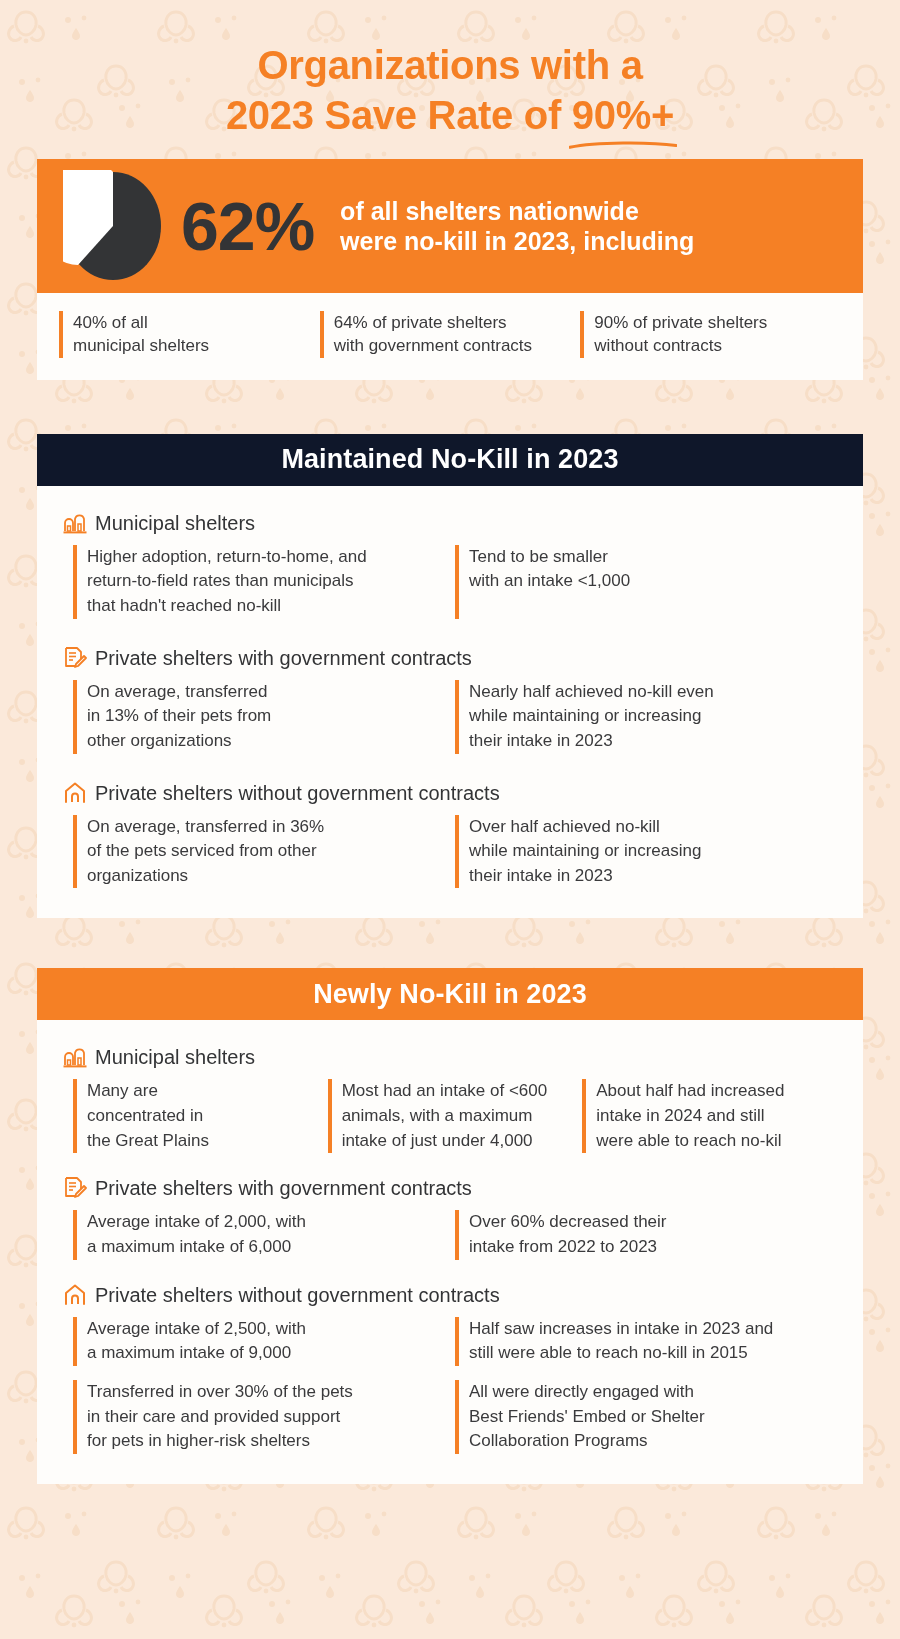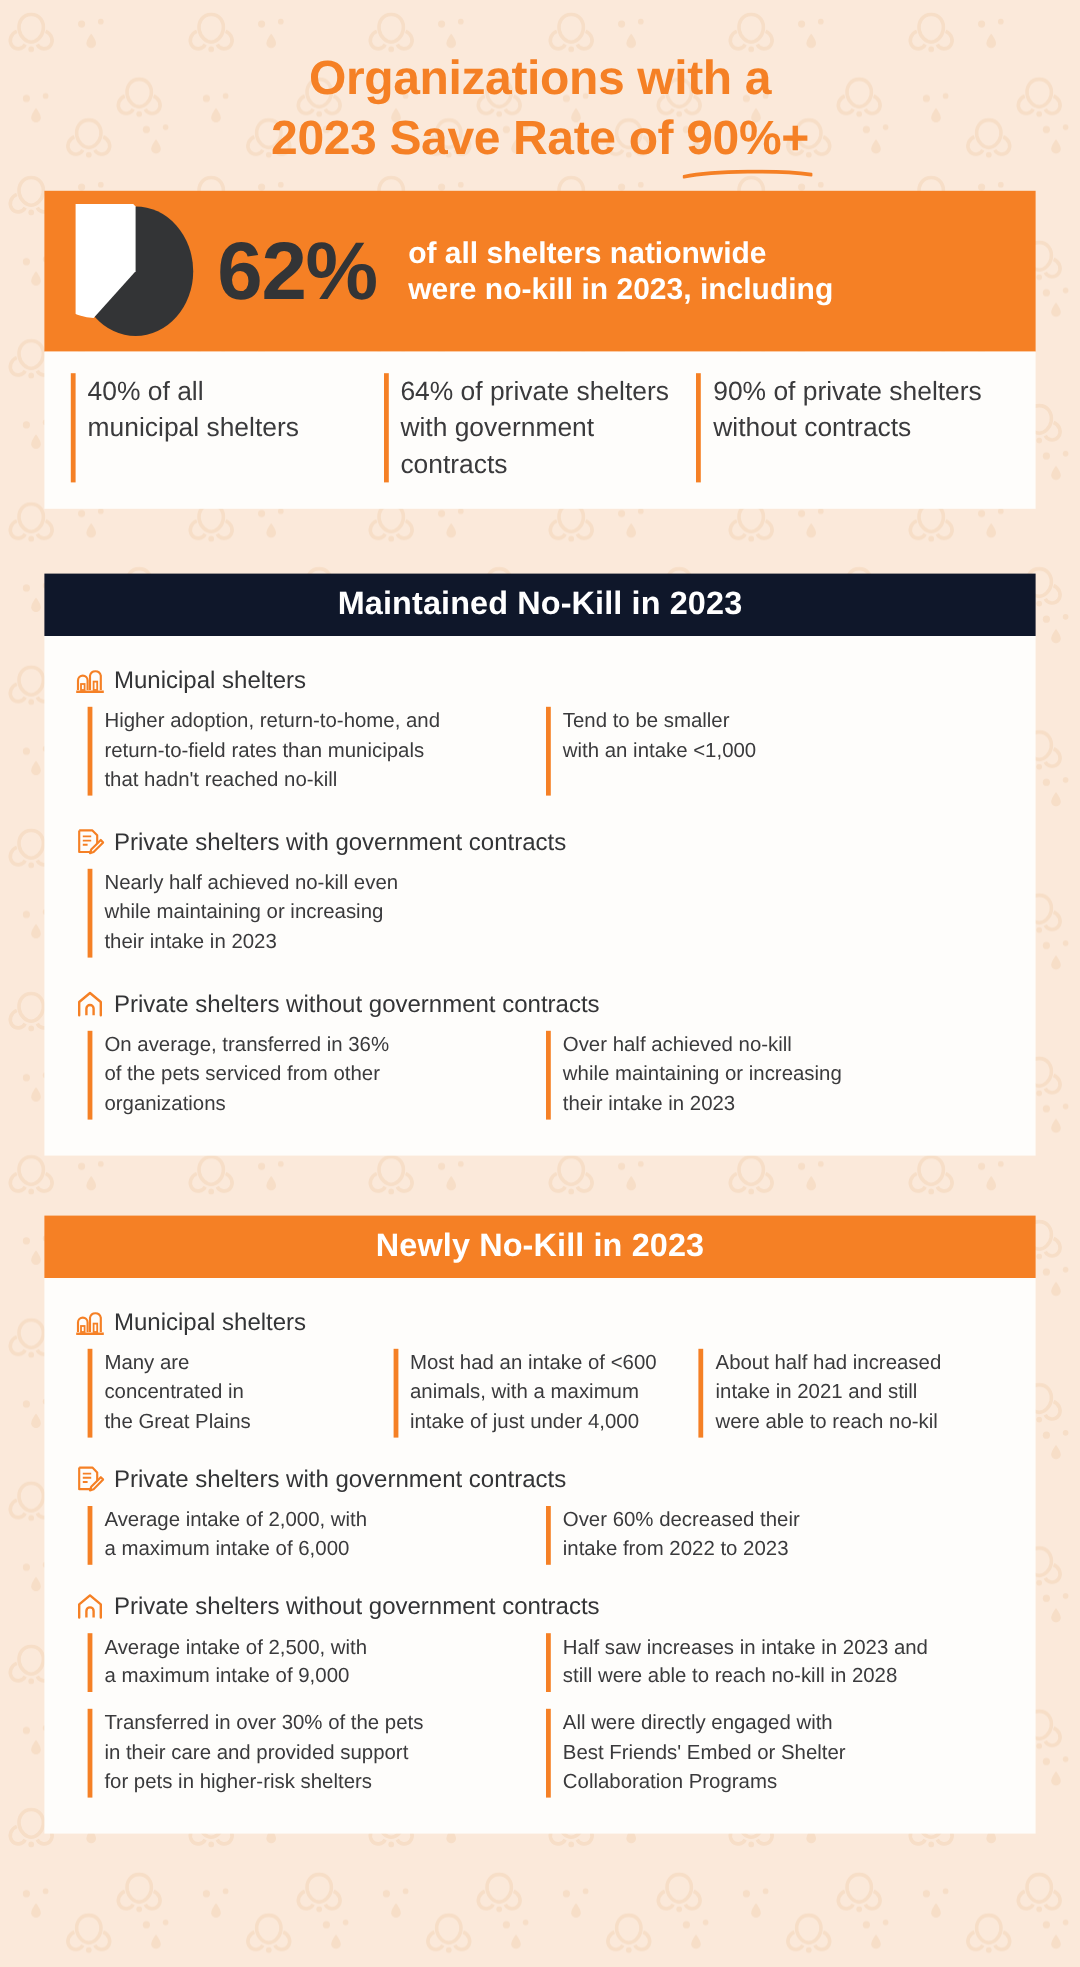--- a/index.html
+++ b/index.html
@@ -89,21 +89,21 @@
     display: flex;
     padding: 18px 22px 22px 22px;
     gap: 0;
   }
   .stat-cell {
     flex: 1 1 0;
     border-left: 4px solid #f58025;
     padding-left: 10px;
     padding-right: 14px;
     color: #3a3a3c;
-    font-size: 22px;
+    font-size: 17px;
     line-height: 1.38;
   }
 
   
   .gap-lg { height: 54px; }
   .gap-md { height: 50px; }
 
   .section-head {
     height: 52px;
     display: flex;
@@ -258,20 +258,23 @@
             <path d="M3 2 H14 L18 6 V13" fill="none" stroke="#f58025" stroke-width="1.8" stroke-linejoin="round"></path>
             <path d="M3 2 V20 H12" fill="none" stroke="#f58025" stroke-width="1.8" stroke-linejoin="round"></path>
             <line x1="6" y1="7" x2="13" y2="7" stroke="#f58025" stroke-width="1.6"></line>
             <line x1="6" y1="10.5" x2="13" y2="10.5" stroke="#f58025" stroke-width="1.6"></line>
             <line x1="6" y1="14" x2="10" y2="14" stroke="#f58025" stroke-width="1.6"></line>
             <path d="M21 10 L23 12 L15 20 L12 21 L13 18 Z" fill="none" stroke="#f58025" stroke-width="1.8" stroke-linejoin="round"></path>
           </svg>
           <div class="group-title">Private shelters with government contracts</div>
         </div>
         <div class="bullet-row cols-2">
+          <div class="bullet">On average, transferred
+in 13% of their pets from
+other organizations</div>
           <div class="bullet">Nearly half achieved no-kill even
 while maintaining or increasing
 their intake in 2023</div>
         </div>
       </div>
 
       <div class="group">
         <div class="group-title-row">
           <svg width="24" height="24" viewBox="0 0 24 24">
             <path d="M3 21 V10 L12 2.5 L21 10 V21" fill="none" stroke="#f58025" stroke-width="2" stroke-linejoin="round" stroke-linecap="round"></path>
@@ -310,21 +313,21 @@
           <div class="group-title">Municipal shelters</div>
         </div>
         <div class="bullet-row cols-3">
           <div class="bullet">Many are
 concentrated in
 the Great Plains</div>
           <div class="bullet">Most had an intake of &lt;600
 animals, with a maximum
 intake of just under 4,000</div>
           <div class="bullet">About half had increased
-intake in 2021 and still
+intake in 2024 and still
 were able to reach no-kil</div>
         </div>
       </div>
 
       <div class="group tight">
         <div class="group-title-row">
           <svg width="24" height="24" viewBox="0 0 24 24">
             <path d="M3 2 H14 L18 6 V13" fill="none" stroke="#f58025" stroke-width="1.8" stroke-linejoin="round"></path>
             <path d="M3 2 V20 H12" fill="none" stroke="#f58025" stroke-width="1.8" stroke-linejoin="round"></path>
             <line x1="6" y1="7" x2="13" y2="7" stroke="#f58025" stroke-width="1.6"></line>
@@ -347,21 +350,21 @@
           <svg width="24" height="24" viewBox="0 0 24 24">
             <path d="M3 21 V10 L12 2.5 L21 10 V21" fill="none" stroke="#f58025" stroke-width="2" stroke-linejoin="round" stroke-linecap="round"></path>
             <path d="M9 21 V15.5 A3 3 0 0 1 15 15.5 V21" fill="none" stroke="#f58025" stroke-width="2" stroke-linejoin="round"></path>
           </svg>
           <div class="group-title">Private shelters without government contracts</div>
         </div>
         <div class="bullet-row cols-2">
           <div class="bullet">Average intake of 2,500, with
 a maximum intake of 9,000</div>
           <div class="bullet">Half saw increases in intake in 2023 and
-still were able to reach no-kill in 2028</div>
+still were able to reach no-kill in 2015</div>
         </div>
         <div class="bullet-row cols-2">
           <div class="bullet">Transferred in over 30% of the pets
 in their care and provided support
 for pets in higher-risk shelters</div>
           <div class="bullet">All were directly engaged with
 Best Friends' Embed or Shelter
 Collaboration Programs</div>
         </div>
       </div>

